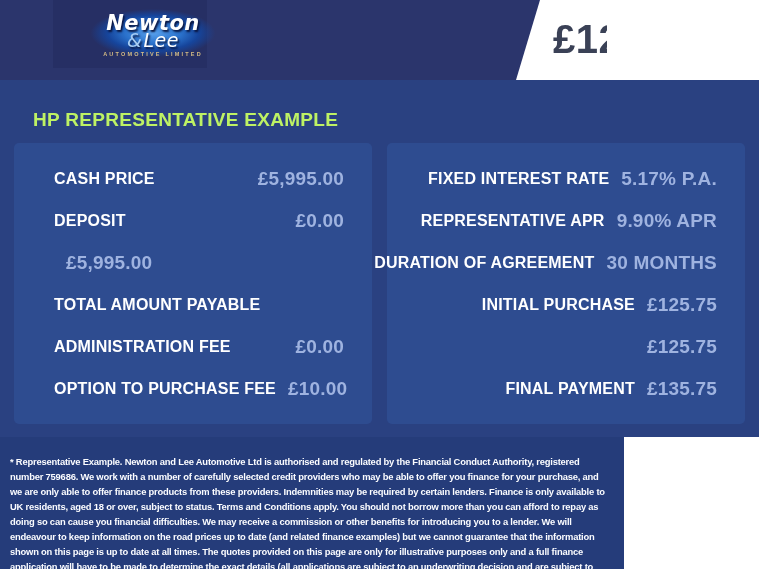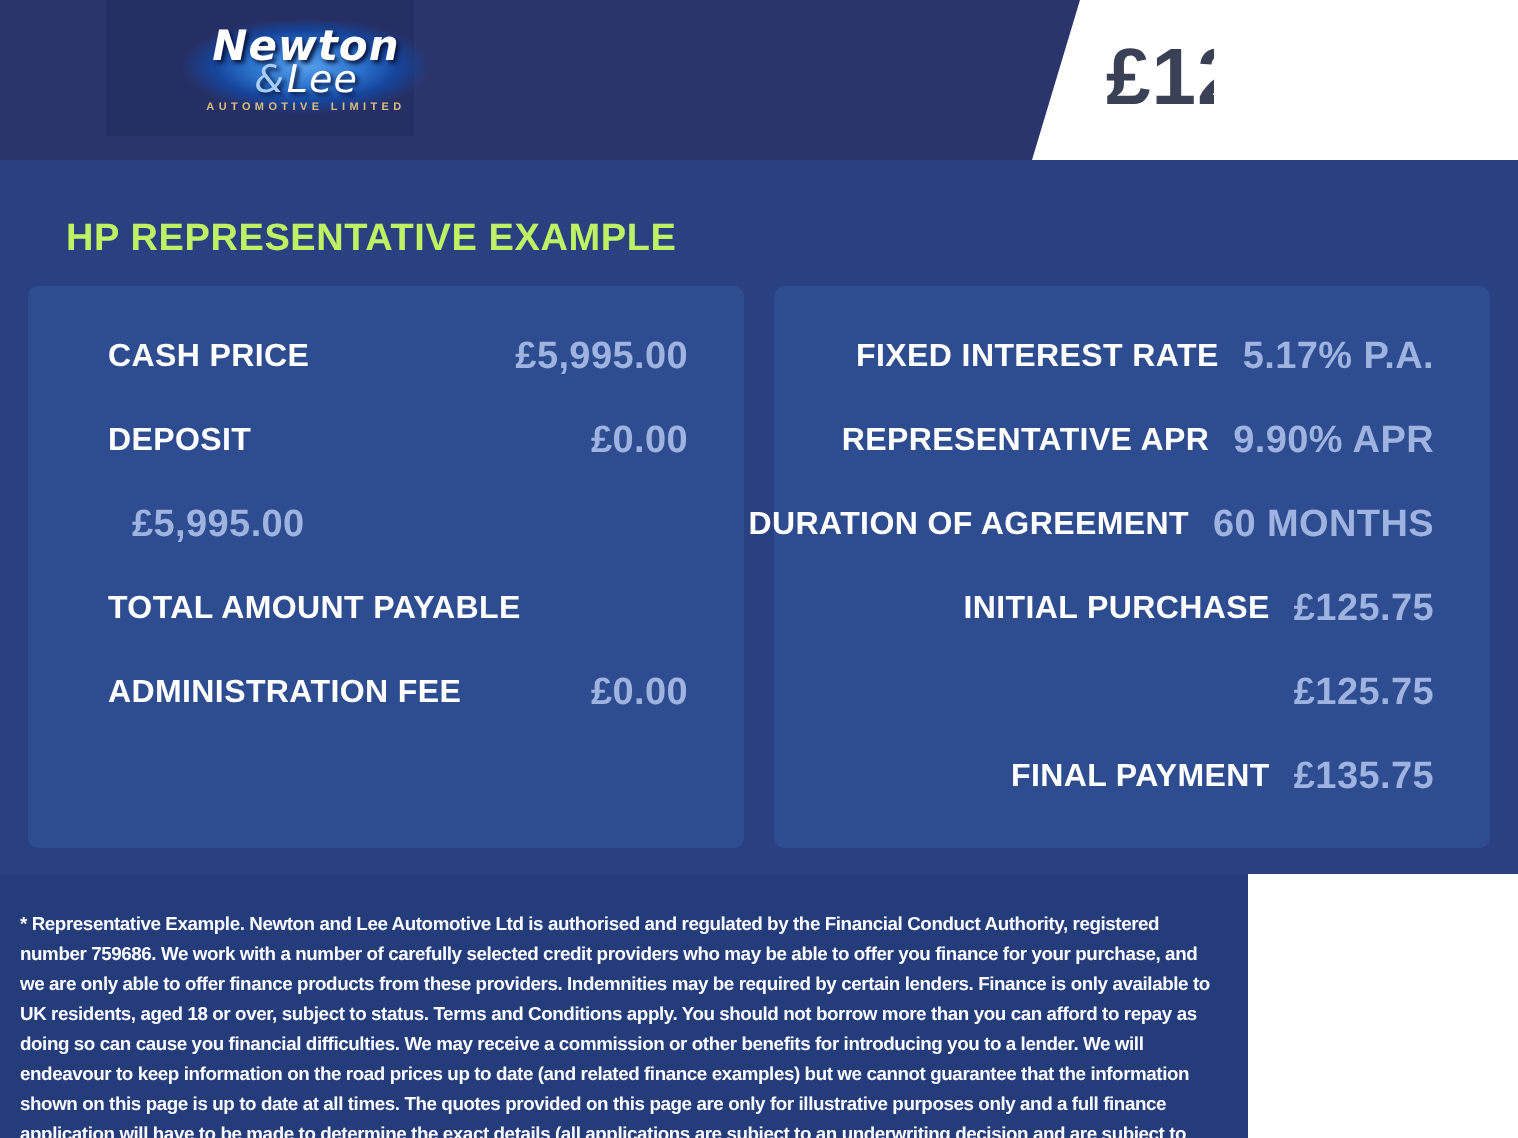--- a/index.html
+++ b/index.html
@@ -85,34 +85,38 @@
       <div class="frow">
         <span class="fvalue">£5,995.00</span>
       </div>
       <div class="frow">
         <span class="flabel">TOTAL AMOUNT PAYABLE</span>
       </div>
       <div class="frow">
         <span class="flabel">ADMINISTRATION FEE</span>
         <span class="fvalue">£0.00</span>
       </div>
+      <div class="frow">
+        <span class="flabel">OPTION TO PURCHASE FEE</span>
+        <span class="fvalue">£10.00</span>
+      </div>
     </section>
 
     <section class="panel panel-right">
       <div class="frow">
         <span class="flabel">FIXED INTEREST RATE</span>
         <span class="fvalue">5.17% P.A.</span>
       </div>
       <div class="frow">
         <span class="flabel">REPRESENTATIVE APR</span>
         <span class="fvalue">9.90% APR</span>
       </div>
       <div class="frow">
         <span class="flabel">DURATION OF AGREEMENT</span>
-        <span class="fvalue">60 MONTHS</span>
+        <span class="fvalue">30 MONTHS</span>
       </div>
       <div class="frow">
         <span class="flabel">INITIAL PURCHASE</span>
         <span class="fvalue">£125.75</span>
       </div>
       <div class="frow">
         <span class="fvalue">£125.75</span>
       </div>
       <div class="frow">
         <span class="flabel">FINAL PAYMENT</span>

